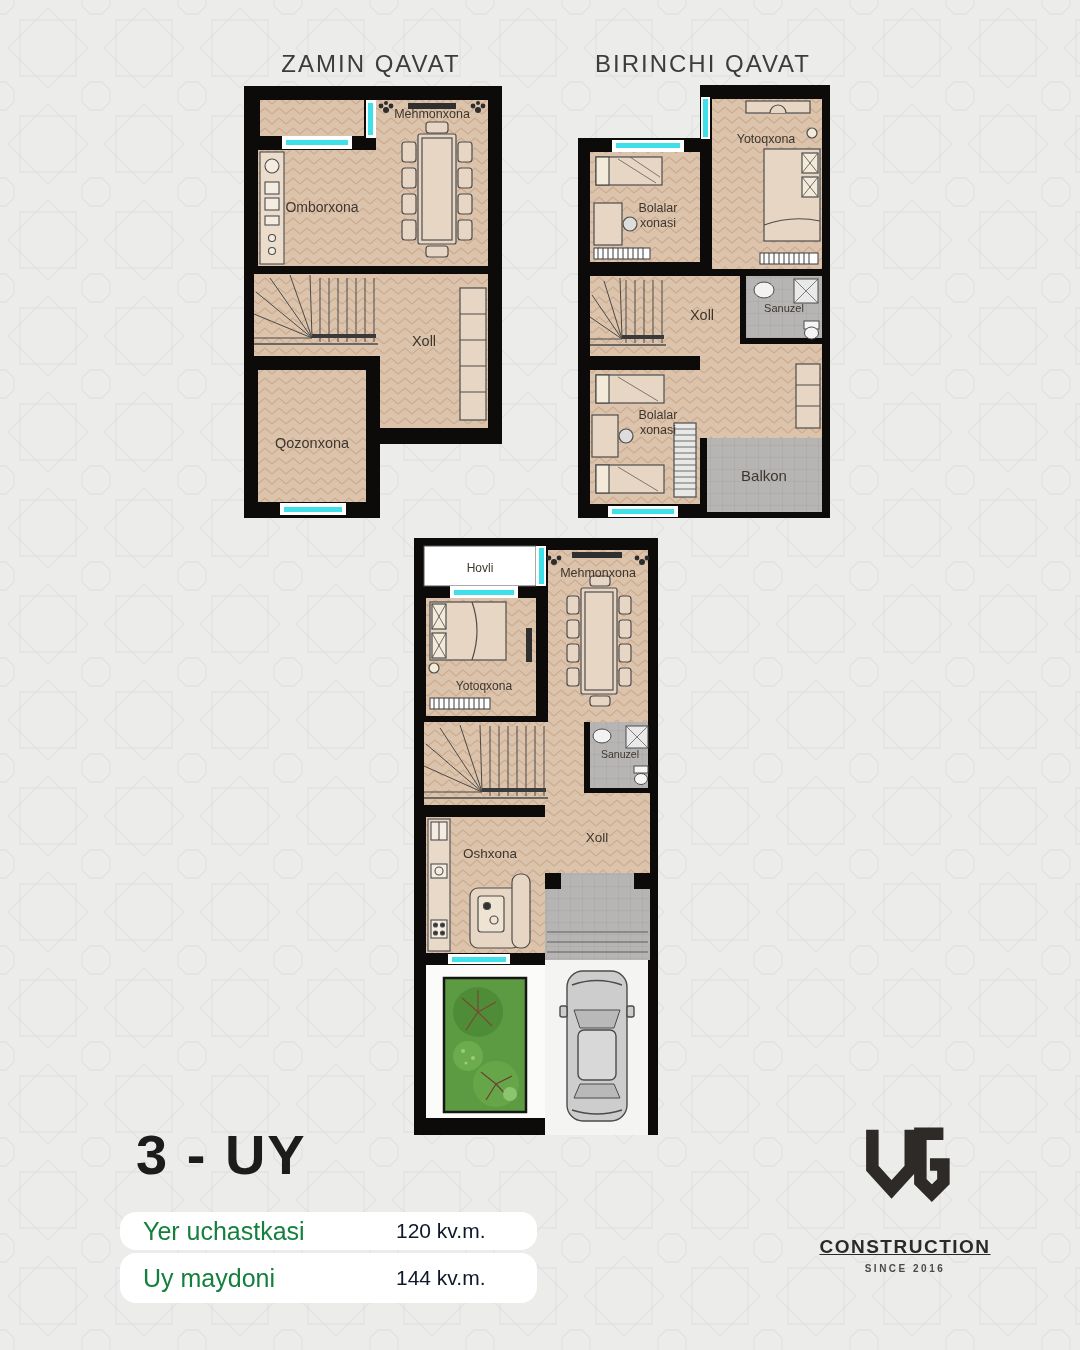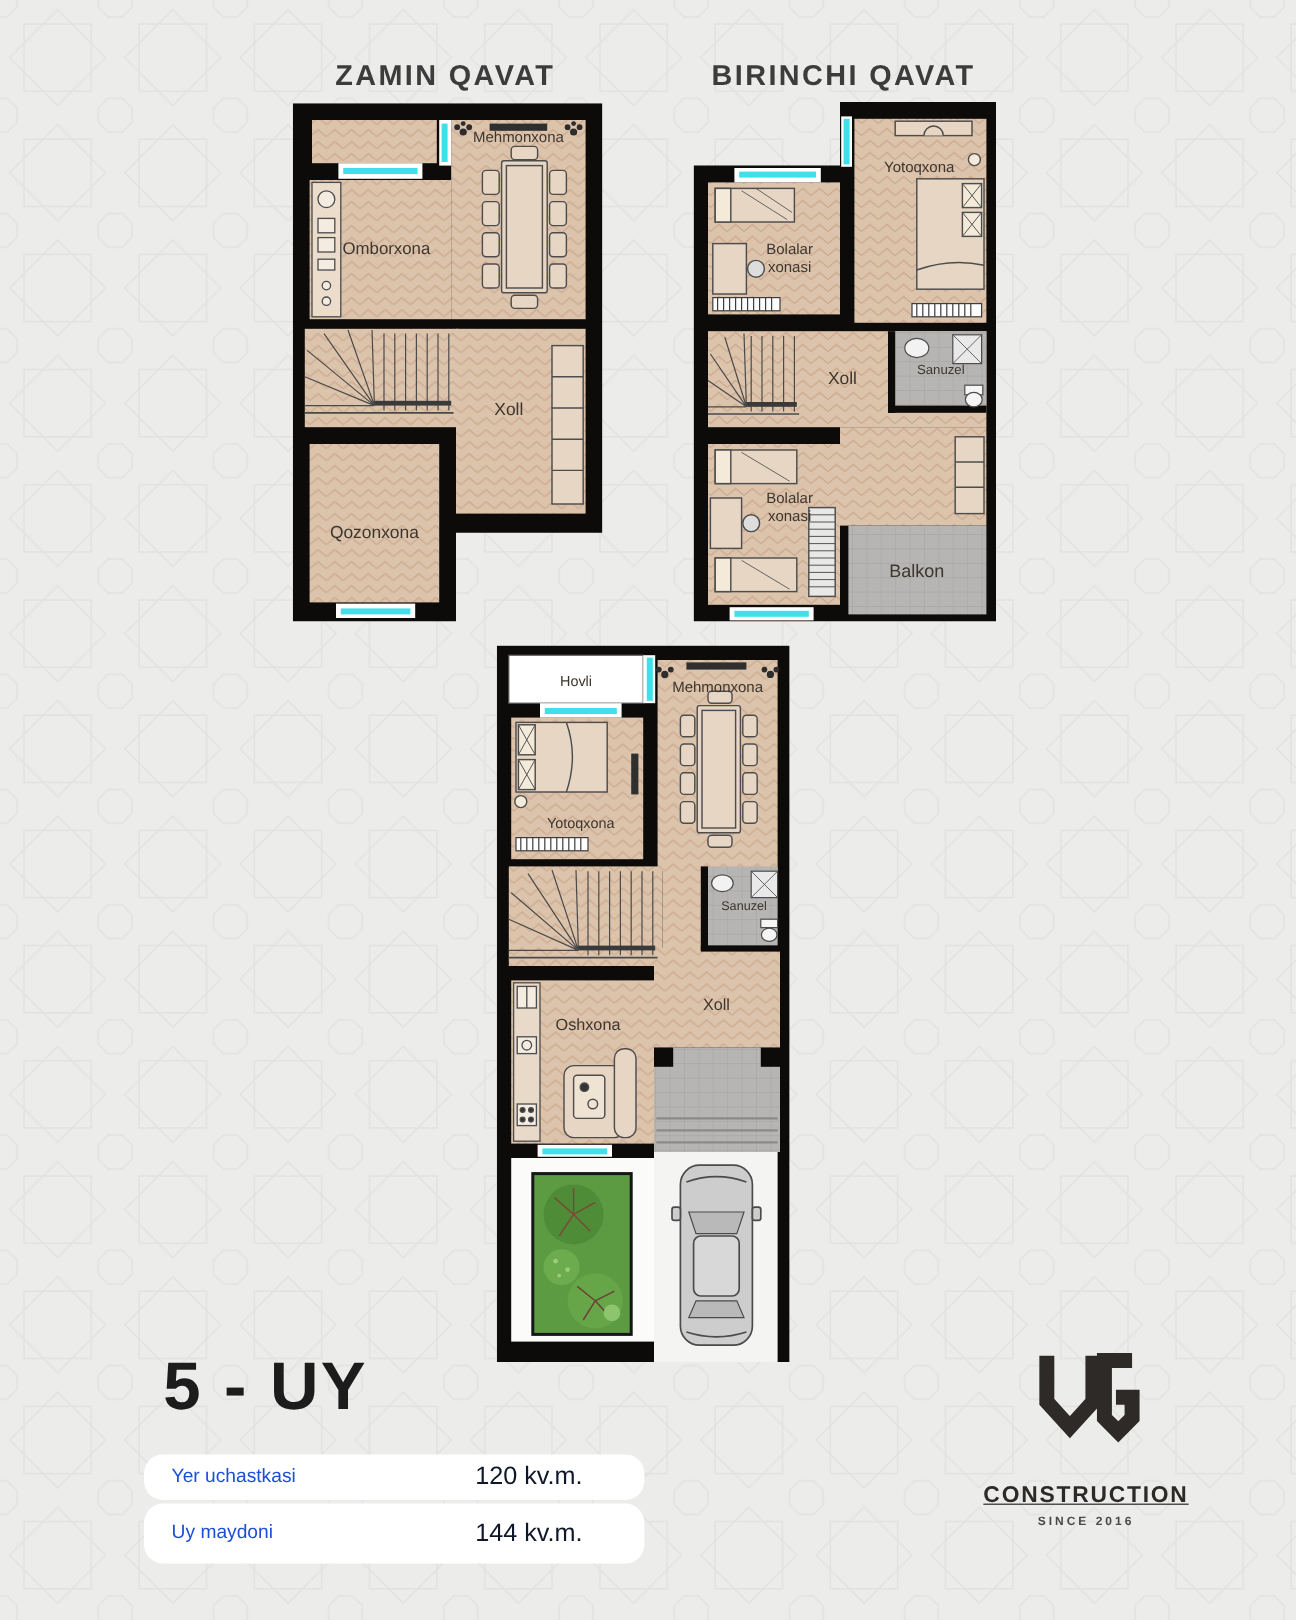--- a/index.html
+++ b/index.html
@@ -2,27 +2,27 @@
 <html><head>
 <meta charset="utf-8">
 <style>
   html,body{margin:0;padding:0;}
   .page{position:relative;width:1080px;height:1350px;background:#ececeb;overflow:hidden;
         font-family:"Liberation Sans",sans-serif;color:#3a3a3a;}
   svg{display:block;}
   svg text{font-family:"Liberation Sans",sans-serif;fill:#3d362e;}
   .bg{position:absolute;left:0;top:0;}
   .plan{position:absolute;}
-  .plan-title{position:absolute;text-align:center;font-size:24px;font-weight:700;
+  .plan-title{position:absolute;text-align:center;font-size:24px;font-weight:400;
               letter-spacing:2px;color:#3c3c3c;}
   .house-no{position:absolute;left:136px;top:1122px;font-size:56px;font-weight:800;
             letter-spacing:2px;color:#1c1c1c;}
   .pill{position:absolute;left:120px;width:417px;background:#ffffff;border-radius:16px;
         display:flex;align-items:center;box-sizing:border-box;padding-left:23px;}
-  .pill .lab{font-size:16px;color:#1d4ed8;}
+  .pill .lab{font-size:25px;color:#15803d;}
   .pill .val{position:absolute;left:276px;font-size:21px;color:#0f172a;}
   .pill1{top:1212px;height:38px;}
   .pill2{top:1253px;height:50px;}
   .logo{position:absolute;left:795px;top:1120px;width:220px;text-align:center;}
   .logo svg{margin:0 auto;}
   .logo-name{margin-top:8px;font-size:19px;font-weight:700;letter-spacing:1.5px;color:#2c2a27;text-decoration:underline;}
   .logo-since{margin-top:5px;font-size:10px;font-weight:700;letter-spacing:2.5px;color:#4a4a4a;}
 </style>
 </head>
 <body>
@@ -349,21 +349,21 @@
     </g>
 
     <text x="66" y="34" font-size="12" text-anchor="middle">Hovli</text>
     <text x="184" y="39" font-size="12.5" text-anchor="middle">Mehmonxona</text>
     <text x="70" y="152" font-size="12" text-anchor="middle">Yotoqxona</text>
     <text x="206" y="220" font-size="10.5" text-anchor="middle">Sanuzel</text>
     <text x="183" y="304" font-size="13.5" text-anchor="middle">Xoll</text>
     <text x="76" y="320" font-size="13.5" text-anchor="middle">Oshxona</text>
   </svg>
 
-  <div class="house-no">5 - UY</div>
+  <div class="house-no">3 - UY</div>
 
   <div class="pill pill1">
     <span class="lab">Yer uchastkasi</span>
     <span class="val">120 kv.m.</span>
   </div>
   <div class="pill pill2">
     <span class="lab">Uy maydoni</span>
     <span class="val">144 kv.m.</span>
   </div>
 

